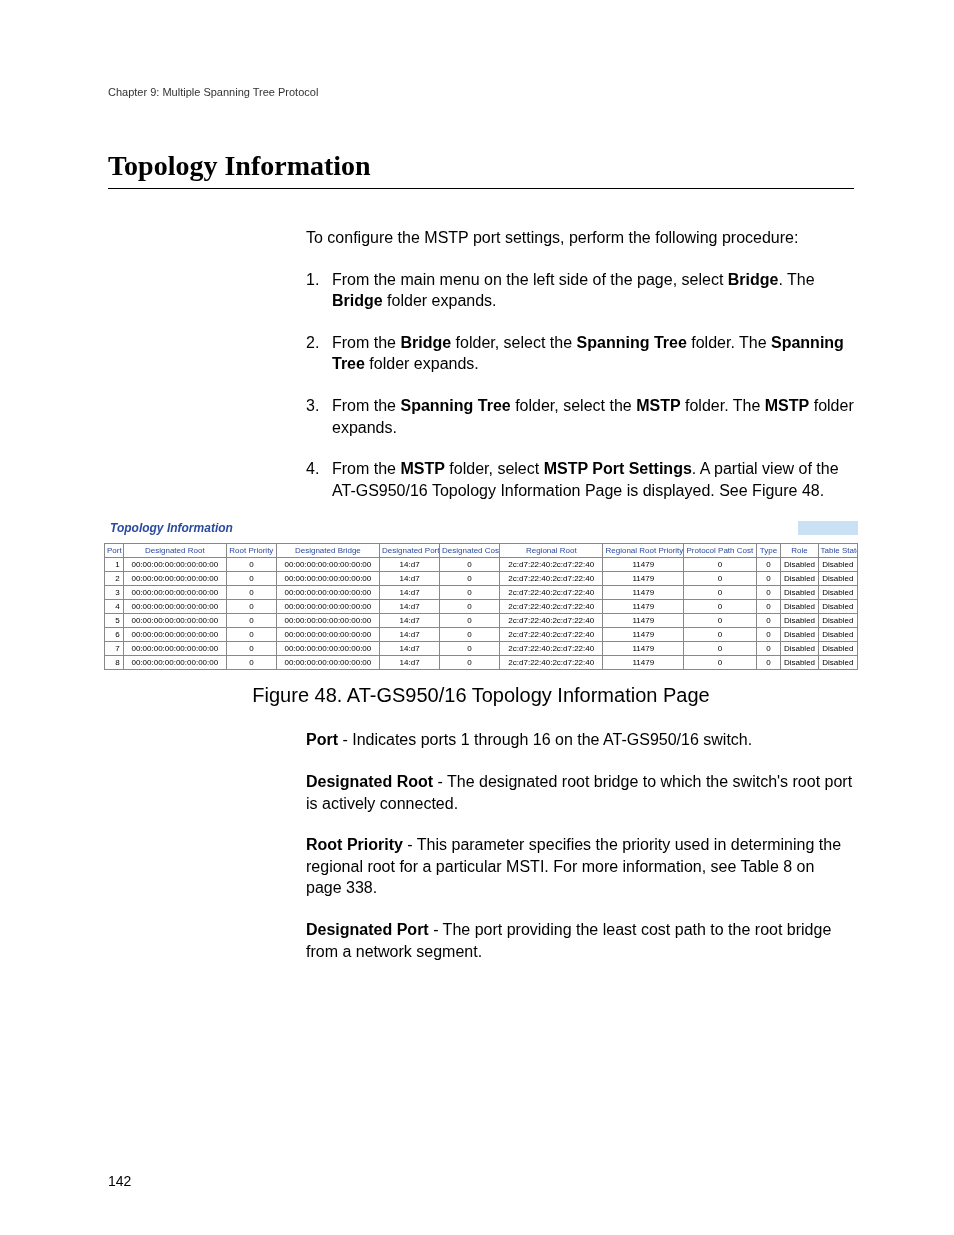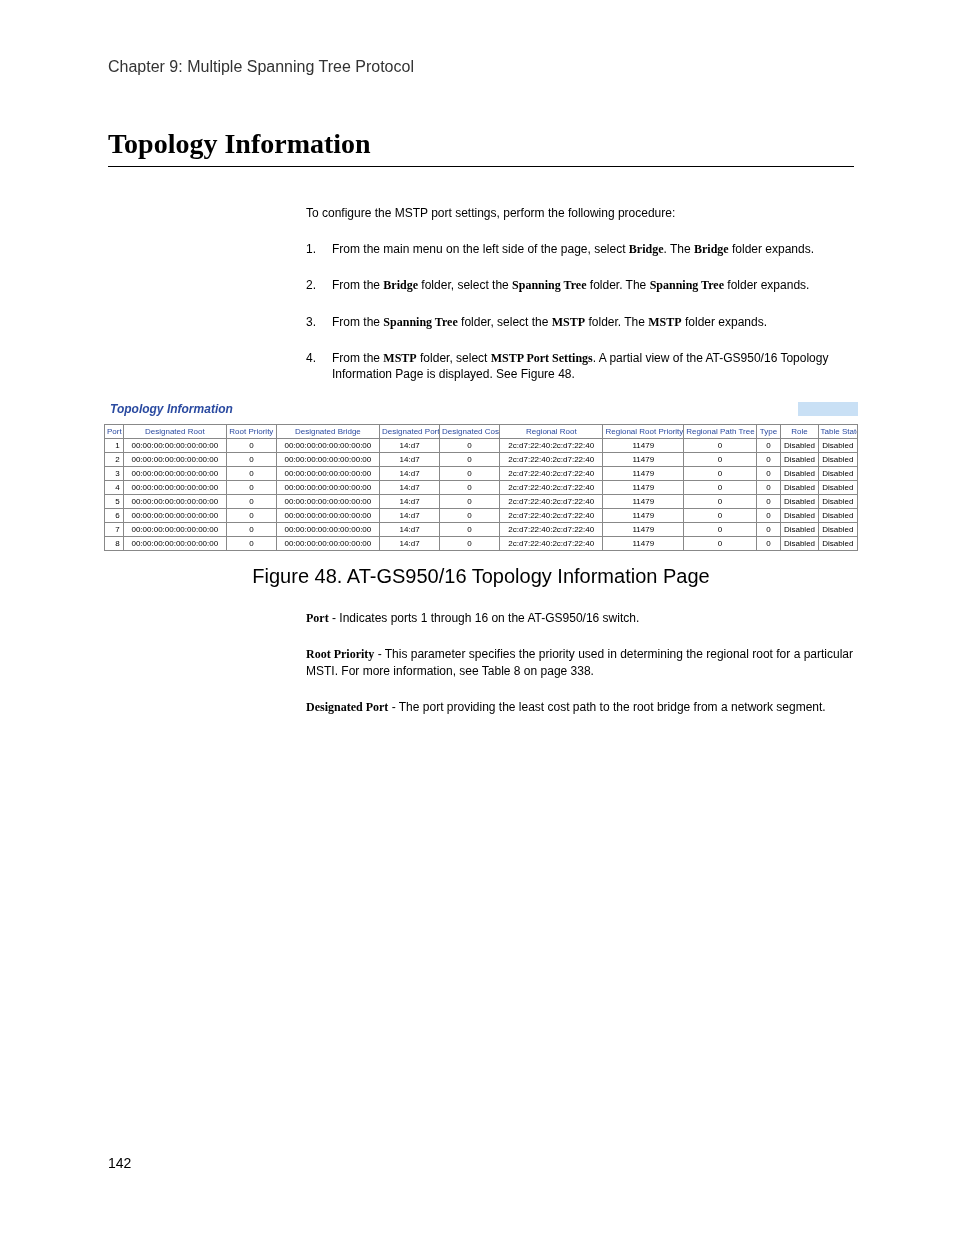--- a/index.html
+++ b/index.html
@@ -7,38 +7,39 @@
       width: 954px;
       height: 1235px;
       background: #fff;
       font-family: Arial, Helvetica, sans-serif;
       color: #000;
       position: relative;
       padding: 58px 100px 0 108px;
       font-size: 15px;
     }
     .chapter-header {
-      font-size: 16px;
+      font-size: 11px;
       color: #333;
       margin-bottom: 52px;
+      margin-top: 28px;
     }
     .page-title {
       font-family: "Times New Roman", Times, serif;
       font-weight: bold;
       font-size: 28px;
       border-bottom: 1.5px solid #000;
       padding-bottom: 6px;
       margin-bottom: 38px;
     }
     .body-col {
       margin-left: 198px;
       line-height: 1.35;
     }
     .body-col p, .body-col .step {
-      font-size: 12px;
+      font-size: 16px;
       margin-bottom: 20px;
     }
     .step { display: flex; }
     .step .num { width: 26px; flex: 0 0 26px; }
     .step .txt { flex: 1; }
     .figure {
       margin: 10px -4px 10px -4px;
     }
     .fig-title-bar {
       display: flex;
@@ -80,25 +81,25 @@
     }
     table.topo td.right { text-align: right; padding-right: 3px; }
     .fig-caption {
       text-align: center;
       font-size: 20px;
       margin: 14px 0 22px;
     }
     .def { margin-bottom: 20px; font-size: 16px; }
     .page-num {
       position: absolute;
-      bottom: 64px;
+      bottom: 46px;
       left: 108px;
       font-size: 14px;
     }
-    b { font-weight: bold; font-family: Liberation Serif, serif; }
+    b { font-weight: bold; }
   </style>
 </head>
 <body>
 
 <div class="chapter-header">Chapter 9: Multiple Spanning Tree Protocol</div>
 
 <div class="page-title">Topology Information</div>
 
 <div class="body-col">
   <p>To configure the MSTP port settings, perform the following procedure:</p>
@@ -155,21 +156,21 @@
     <thead>
         <tr id="hdr-row">
           <th>Port</th>
           <th>Designated Root</th>
           <th>Root Priority</th>
           <th>Designated Bridge</th>
           <th>Designated Port</th>
           <th>Designated Cost</th>
           <th>Regional Root</th>
           <th>Regional Root Priority</th>
-          <th>Regional Path Tree</th>
+          <th>Protocol Path Cost</th>
           <th>Type</th>
           <th>Role</th>
           <th>Table State</th>
         </tr>
       </thead>
     <tbody id="tbl-body">
         <tr>
           <td class="right">1</td>
           <td>00:00:00:00:00:00:00:00</td>
           <td>0</td>
@@ -282,18 +283,19 @@
           <td>Disabled</td>
         </tr>
       </tbody>
   </table>
   <div class="fig-caption">Figure 48. AT-GS950/16 Topology Information Page</div>
 </div>
 
 <div class="body-col">
   <div id="defs">
       <p class="def"><b>Port</b> - Indicates ports 1 through 16 on the AT-GS950/16 switch.</p>
+      <p class="def"><b>Designated Root</b> - The designated root bridge to which the switch's root port is actively connected.</p>
       <p class="def"><b>Root Priority</b> - This parameter specifies the priority used in determining the regional root for a particular MSTI. For more information, see Table 8 on page 338.</p>
       <p class="def"><b>Designated Port</b> - The port providing the least cost path to the root bridge from a network segment.</p>
     </div>
 </div>
 
 <div class="page-num">142</div>
 
 </body></html>

